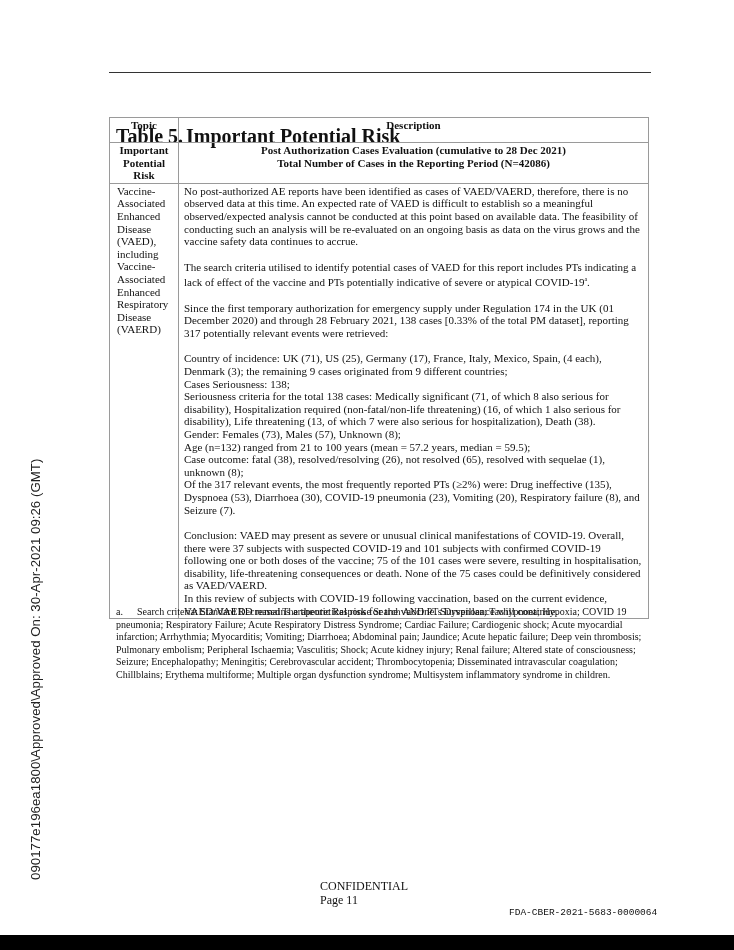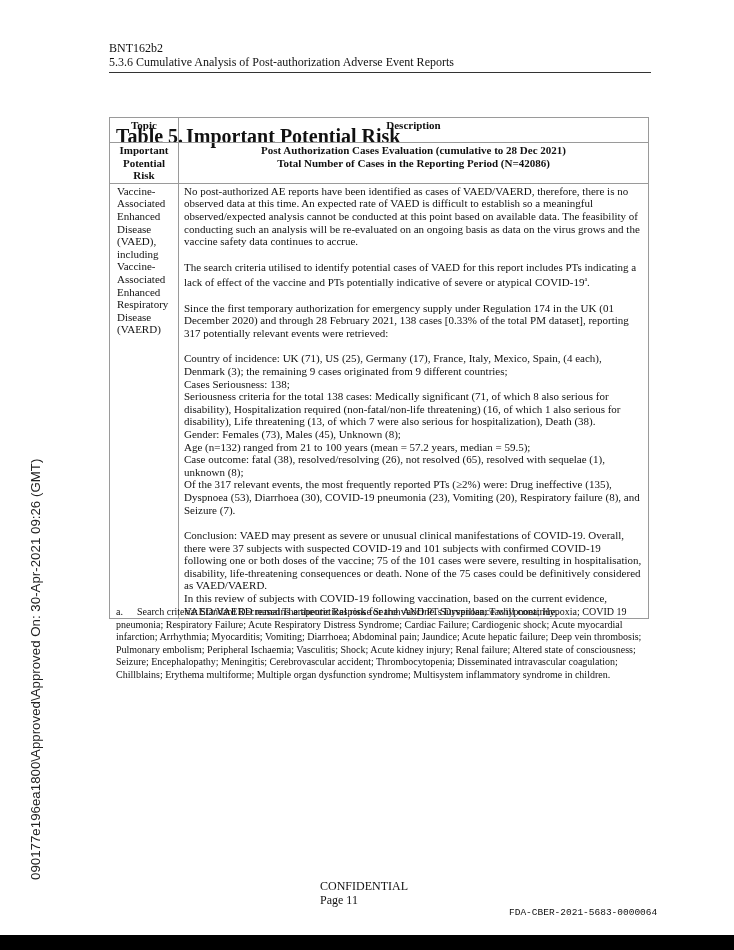--- a/index.html
+++ b/index.html
@@ -39,24 +39,20 @@
       font-family: "Liberation Sans", "DejaVu Sans", sans-serif; font-size: 13.3px; color: #222; white-space: nowrap;
     }
     .footer { position: absolute; left: 320px; top: 879px; width: 140px; text-align: left; font-size: 12px; line-height: 14px; }
     .bates { position: absolute; left: 509px; top: 907px; font-family: Liberation Mono, monospace; font-size: 9.5px; color: #111; }
   </style>
 </head>
 <body>
 
 <div class="page">
 
-  <div class="hdr">
-    <div>BNT162b2</div>
-    <div>5.3.6 Cumulative Analysis of Post-authorization Adverse Event Reports</div>
-  </div>
   <div class="hdr-rule"></div>
 
   <div class="table-title">
     <span class="num">Table 5.</span><span>Important Potential Risk</span>
   </div>
 
   <table class="risk">
     <tbody>
         <tr class="hrow">
       <th class="col-topic">Topic</th>
@@ -74,21 +70,21 @@
       <td class="desc-cell">
         <p>No post-authorized AE reports have been identified as cases of VAED/VAERD, therefore, there is no observed data at this time.  An expected rate of VAED is difficult to establish so a meaningful observed/expected analysis cannot be conducted at this point based on available data.  The feasibility of conducting such an analysis will be re-evaluated on an ongoing basis as data on the virus grows and the vaccine safety data continues to accrue.</p>
         <div class="gap"></div>
         <p><span>The search criteria utilised to identify potential cases of VAED for this report includes PTs indicating a lack of effect of the vaccine and  PTs potentially indicative of severe or atypical COVID-19</span><sup style="font-size:6px;">a</sup>.</p>
         <div class="gap"></div>
         <p>Since the first temporary authorization for emergency supply under Regulation 174 in the UK (01 December 2020) and through 28 February 2021, 138 cases [0.33% of the total PM dataset], reporting 317 potentially relevant events were retrieved:</p>
         <div class="gap"></div>
         <p>Country of incidence: UK (71), US (25), Germany (17), France, Italy, Mexico, Spain, (4 each), Denmark (3); the remaining 9 cases originated from 9 different countries;</p>
         <p>Cases Seriousness: 138;</p>
         <p>Seriousness criteria for the total 138 cases: Medically significant (71, of which 8 also serious for disability), Hospitalization required (non-fatal/non-life threatening) (16, of which 1 also serious for disability), Life threatening (13, of which 7 were also serious for hospitalization), Death (38).</p>
-        <p>Gender: Females (73), Males (45), Unknown (8);</p>
+        <p>Gender: Females (73), Males (57), Unknown (8);</p>
         <p>Age (n=132) ranged from 21 to 100 years (mean = 57.2 years, median = 59.5);</p>
         <p>Case outcome: fatal (38), resolved/resolving (26), not resolved (65), resolved with sequelae (1), unknown (8);</p>
         <p>Of the 317 relevant events, the most frequently reported PTs (≥2%) were: Drug ineffective (135), Dyspnoea (53), Diarrhoea (30), COVID-19 pneumonia (23), Vomiting (20), Respiratory failure (8), and Seizure (7).</p>
         <div class="gap"></div>
         <p>Conclusion: VAED may present as severe or unusual clinical manifestations of COVID-19. Overall, there were 37 subjects with suspected COVID-19 and 101 subjects with confirmed COVID-19 following one or both doses of the vaccine; 75 of the 101 cases were severe, resulting in hospitalisation, disability, life-threatening consequences or death. None of the 75 cases could be definitively considered as VAED/VAERD.</p>
         <p>In this review of subjects with COVID-19 following vaccination, based on the current evidence, VAED/VAERD remains a theoretical risk for the vaccine. Surveillance will continue.</p>
       </td>
     </tr>
   </tbody>
     </table>

